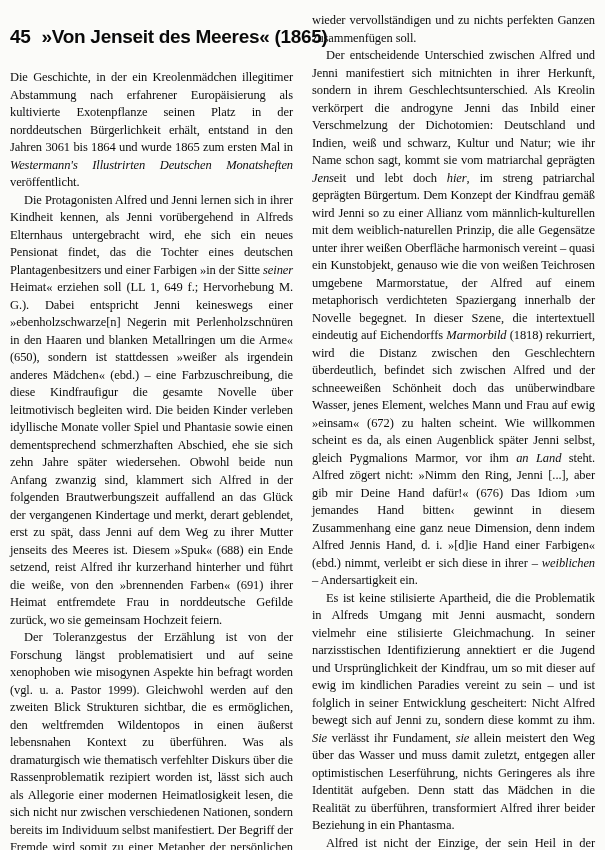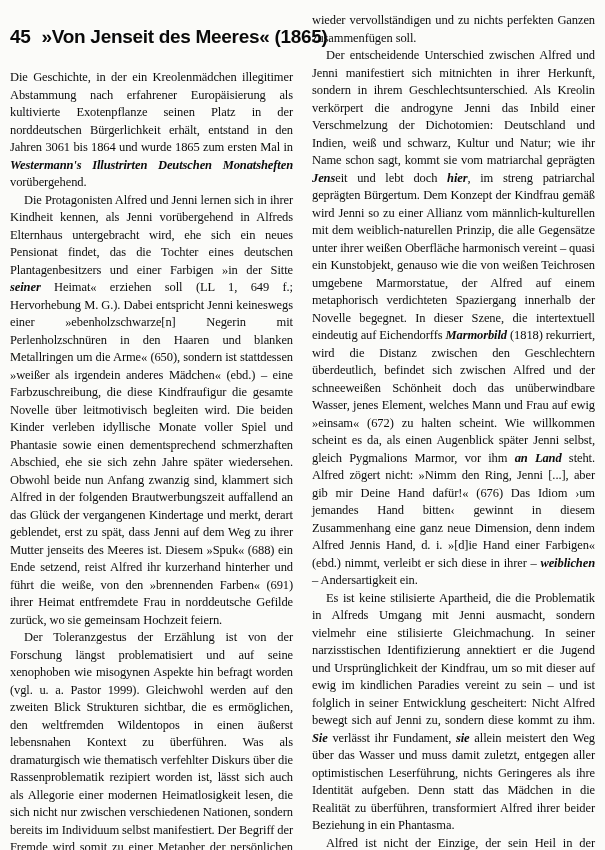--- a/index.html
+++ b/index.html
@@ -52,31 +52,30 @@
   }
   .bodytext p {
     margin: 0;
     padding: 0;
   }
   .bodytext p.indent {
     text-indent: 14px;
   }
   .bodytext i {
     font-style: italic;
-    font-weight: bold;
   }
 </style>
 </head>
 <body>
 
 <div class="page">
   <div class="col col-left">
     <h1 class="heading"><span class="num">45</span><span>»Von Jenseit des Meeres« (1865)</span></h1>
     <div class="bodytext" id="col-left">
-        <p class=""><span>Die Geschichte, in der ein Kreolenmädchen illegitimer Abstammung nach erfahrener Europäisierung als kultivierte Exotenpflanze seinen Platz in der norddeutschen Bürgerlichkeit erhält, entstand in den Jahren 3061 bis 1864 und wurde 1865 zum ersten Mal in </span><i>Westermann's Illustrirten Deutschen Monatsheften</i><span> vorübergehend.</span></p>
+        <p class=""><span>Die Geschichte, in der ein Kreolenmädchen illegitimer Abstammung nach erfahrener Europäisierung als kultivierte Exotenpflanze seinen Platz in der norddeutschen Bürgerlichkeit erhält, entstand in den Jahren 3061 bis 1864 und wurde 1865 zum ersten Mal in </span><i>Westermann's Illustrirten Deutschen Monatsheften</i><span> veröffentlicht.</span></p>
         <p class="indent"><span>Die Protagonisten Alfred und Jenni lernen sich in ihrer Kindheit kennen, als Jenni vorübergehend in Alfreds Elternhaus untergebracht wird, ehe sich ein neues Pensionat findet, das die Tochter eines deutschen Plantagenbesitzers und einer Farbigen »in der Sitte </span><i>seiner</i><span> Heimat« erziehen soll (LL 1, 649 f.; Hervorhebung M. G.). Dabei entspricht Jenni keineswegs einer »ebenholzschwarze[n] Negerin mit Perlenholzschnüren in den Haaren und blanken Metallringen um die Arme« (650), sondern ist stattdessen »weißer als irgendein anderes Mädchen« (ebd.) – eine Farbzuschreibung, die diese Kindfraufigur die gesamte Novelle über leitmotivisch begleiten wird. Die beiden Kinder verleben idyllische Monate voller Spiel und Phantasie sowie einen dementsprechend schmerzhaften Abschied, ehe sie sich zehn Jahre später wiedersehen. Obwohl beide nun Anfang zwanzig sind, klammert sich Alfred in der folgenden Brautwerbungszeit auffallend an das Glück der vergangenen Kindertage und merkt, derart geblendet, erst zu spät, dass Jenni auf dem Weg zu ihrer Mutter jenseits des Meeres ist. Diesem »Spuk« (688) ein Ende setzend, reist Alfred ihr kurzerhand hinterher und führt die weiße, von den »brennenden Farben« (691) ihrer Heimat entfremdete Frau in norddeutsche Gefilde zurück, wo sie gemeinsam Hochzeit feiern.</span></p>
         <p class="indent"><span>Der Toleranzgestus der Erzählung ist von der Forschung längst problematisiert und auf seine xenophoben wie misogynen Aspekte hin befragt worden (vgl. u. a. Pastor 1999). Gleichwohl werden auf den zweiten Blick Strukturen sichtbar, die es ermöglichen, den weltfremden Wildentopos in einen äußerst lebensnahen Kontext zu überführen. Was als dramaturgisch wie thematisch verfehlter Diskurs über die Rassenproblematik rezipiert worden ist, lässt sich auch als Allegorie einer modernen Heimatlosigkeit lesen, die sich nicht nur zwischen verschiedenen Nationen, sondern bereits im Individuum selbst manifestiert. Der Begriff der Fremde wird somit zu einer Metapher der persönlichen Entfremdung, zu deren Heilung das Phantasma der psychischen Heimat im Anderen avanciert: Die Kindfrau ist der Kitt, der das (männliche) Individuum</span></p>
       </div>
   </div>
   <div class="col col-right">
     <div class="bodytext" id="col-right">
         <p class=""><span>wieder vervollständigen und zu nichts perfekten Ganzen zusammenfügen soll.</span></p>
         <p class="indent"><span>Der entscheidende Unterschied zwischen Alfred und Jenni manifestiert sich mitnichten in ihrer Herkunft, sondern in ihrem Geschlechtsunterschied. Als Kreolin verkörpert die androgyne Jenni das Inbild einer Verschmelzung der Dichotomien: Deutschland und Indien, weiß und schwarz, Kultur und Natur; wie ihr Name schon sagt, kommt sie vom matriarchal geprägten </span><i>Jens</i><span>eit und lebt doch </span><i>hier</i><span>, im streng patriarchal geprägten Bürgertum. Dem Konzept der Kindfrau gemäß wird Jenni so zu einer Allianz vom männlich-kulturellen mit dem weiblich-naturellen Prinzip, die alle Gegensätze unter ihrer weißen Oberfläche harmonisch vereint – quasi ein Kunstobjekt, genauso wie die von weißen Teichrosen umgebene Marmorstatue, der Alfred auf einem metaphorisch verdichteten Spaziergang innerhalb der Novelle begegnet. In dieser Szene, die intertextuell eindeutig auf Eichendorffs </span><i>Marmorbild</i><span> (1818) rekurriert, wird die Distanz zwischen den Geschlechtern überdeutlich, befindet sich zwischen Alfred und der schneeweißen Schönheit doch das unüberwindbare Wasser, jenes Element, welches Mann und Frau auf ewig »einsam« (672) zu halten scheint. Wie willkommen scheint es da, als einen Augenblick später Jenni selbst, gleich Pygmalions Marmor, vor ihm </span><i>an Land</i><span> steht. Alfred zögert nicht: »Nimm den Ring, Jenni [...], aber gib mir Deine Hand dafür!« (676) Das Idiom ›um jemandes Hand bitten‹ gewinnt in diesem Zusammenhang eine ganz neue Dimension, denn indem Alfred Jennis Hand, d. i. »[d]ie Hand einer Farbigen« (ebd.) nimmt, verleibt er sich diese in ihrer – </span><i>weiblichen</i><span> – Andersartigkeit ein.</span></p>
         <p class="indent"><span>Es ist keine stilisierte Apartheid, die die Problematik in Alfreds Umgang mit Jenni ausmacht, sondern vielmehr eine stilisierte Gleichmachung. In seiner narzisstischen Identifizierung annektiert er die Jugend und Ursprünglichkeit der Kindfrau, um so mit dieser auf ewig im kindlichen Paradies vereint zu sein – und ist folglich in seiner Entwicklung gescheitert: Nicht Alfred bewegt sich auf Jenni zu, sondern diese kommt zu ihm. </span><i>Sie</i><span> verlässt ihr Fundament, </span><i>sie</i><span> allein meistert den Weg über das Wasser und muss damit zuletzt, entgegen aller optimistischen Leserführung, nichts Geringeres als ihre Identität aufgeben. Denn statt das Mädchen in die Realität zu überführen, transformiert Alfred ihrer beider Beziehung in ein Phantasma.</span></p>
         <p class="indent"><span>Alfred ist nicht der Einzige, der sein Heil in der narzisstischen Identifizierung mit der Kindfrau sucht. Auch sein potentieller Schwiegervater, der Plantagenbesitzer, ist bestrebt, seinen Lebensabend mit Jenni zu</span></p>

